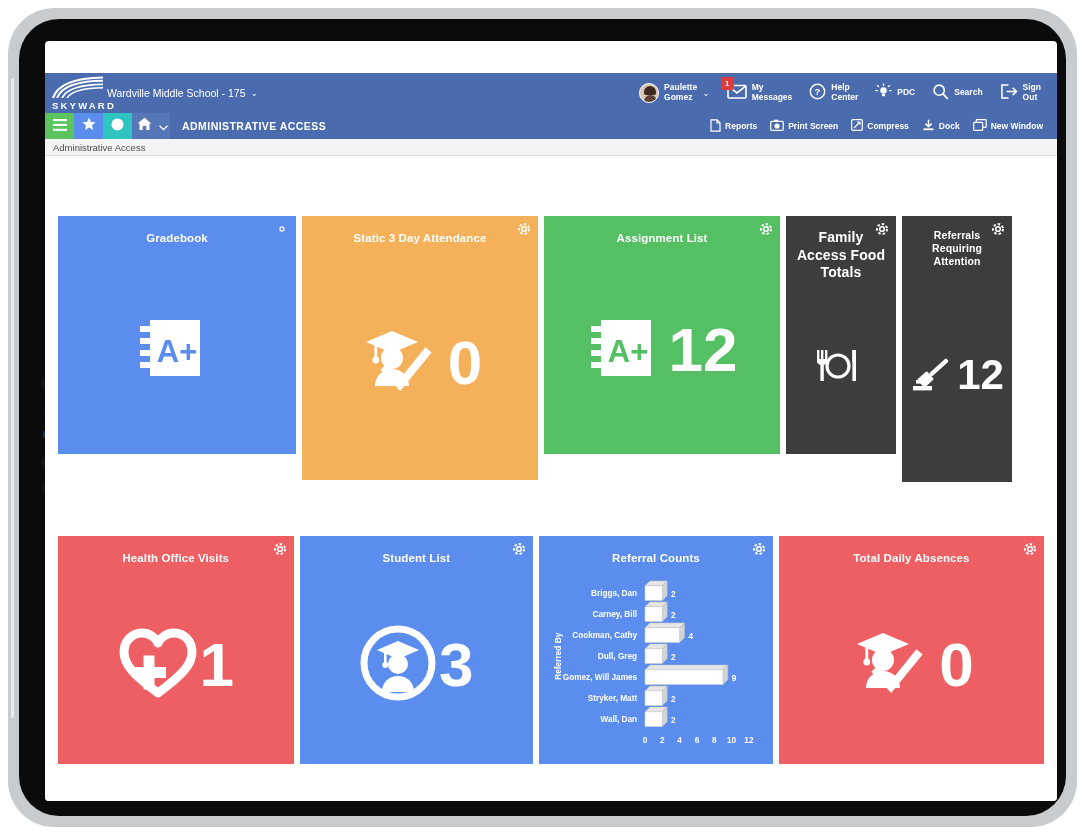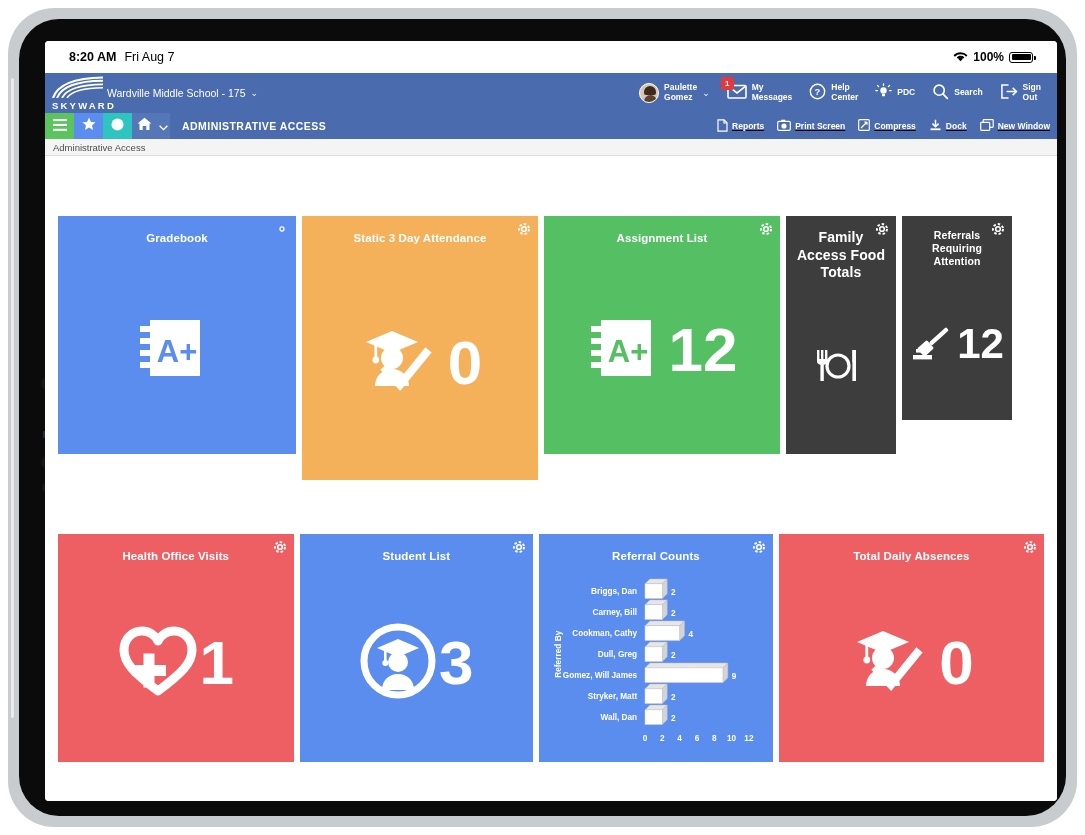--- a/index.html
+++ b/index.html
@@ -132,21 +132,21 @@
   .nav-btn.hamburger { background: #5cc45f; }
   .nav-btn.star      { background: #5b8def; }
   .nav-btn.circle    { background: #2ec5c0; }
   .nav-btn.home      { background: #5577b8; width: 24px; }
   .nav-btn.homechev  { background: #5577b8; width: 14px; }
   .nav-title {
     color: #fff; font-size: 10.5px; font-weight: bold; letter-spacing: .45px;
     display: flex; align-items: center; padding-left: 12px;
   }
   .nav-right {
-    margin-left: auto; display: flex; align-items: center; gap: 13px; padding-right: 7px; text-decoration: underline;
+    margin-left: auto; display: flex; align-items: center; gap: 13px; padding-right: 14px;
   }
   .nav-tool { display: flex; align-items: center; gap: 4px; color: #fff; font-size: 8.5px; font-weight: bold; cursor: pointer; }
 
   
   .breadcrumb {
     position: absolute; left: 0; top: 98px; width: 100%; height: 17px;
     background: #f4f4f4; border-bottom: 1px solid #dcdcdc;
     display: flex; align-items: center; padding-left: 8px;
     font-size: 9.5px; color: #4d4d4d;
   }
@@ -192,39 +192,20 @@
     <div class="bezel-dot cam"></div>
     <div class="bezel-tiny"></div>
     <div class="bezel-conn"></div>
     <div class="bezel-dot s1"></div>
     <div class="bezel-dot s2"></div>
   </div>
   <div class="frame-line"></div>
 
   <div class="screen">
 
-    <div class="status-bar">
-      <div class="status-left">
-        <span class="status-time">8:20 AM</span>
-        <span class="status-date">Fri Aug 7</span>
-      </div>
-      <div class="status-right">
-        <span class="ic">
-          <svg width="15" height="11" viewBox="0 0 16 12">
-            <path d="M8 11.2 5.4 8.4a3.7 3.7 0 0 1 5.2 0z" fill="#000"></path>
-            <path d="M8 1.4C5 1.4 2.3 2.6.4 4.6l1.5 1.6A8.6 8.6 0 0 1 8 3.6c2.4 0 4.6.95 6.1 2.6l1.5-1.6A10.9 10.9 0 0 0 8 1.4z" fill="#000"></path>
-            <path d="M8 5.3c-1.6 0-3.1.65-4.2 1.7l1.5 1.55A4.3 4.3 0 0 1 8 7.3c1.05 0 2 .4 2.7 1.05l1.5-1.55A6.1 6.1 0 0 0 8 5.3z" fill="#000"></path>
-          </svg>
-        </span>
-        <span class="status-pct">100%</span>
-        <span class="batt">
-            <i></i>
-          </span>
-      </div>
-    </div>
 
     <div class="sky-bar">
       <div class="sky-logo">
         <div class="swoosh">
           <svg width="54" height="22" viewBox="0 0 54 22">
             <path d="M2 22C6 10 20 2 52 1.5" stroke="#fff" stroke-width="2.2" fill="none"></path>
             <path d="M6 22C10 12 23 5 52 4.8" stroke="#fff" stroke-width="2.0" fill="none"></path>
             <path d="M11 22C15 14 26 8.5 52 8.3" stroke="#fff" stroke-width="1.8" fill="none"></path>
             <path d="M16 22C20 16 29 12 52 11.8" stroke="#fff" stroke-width="1.5" fill="none"></path>
           </svg>
@@ -508,21 +489,21 @@
                   <path d="M6 20h10.4v2.6c0 2-2.3 3.4-5.2 3.4S6 24.6 6 22.6z"></path>
                   <rect x="41.4" y="11" width="3.6" height="31"></rect>
                   <path d="M41.4 11h3.6v12h-3.6z"></path>
                 </g>
               </svg>
             </span>
             <span class="count sm"></span>
           </div>
         </div>
 
-        <div class="tile" style="width:110px;height:204px;background:#3d3d3d">
+        <div class="tile" style="width:110px;height:266px;background:#3d3d3d">
           <div class="tile-title" style="font-size:10.5px;margin-top:13px">Referrals Requiring Attention</div>
           <span class="gear">
             <svg width="14" height="14" viewBox="0 0 18 18">
                 <circle cx="9" cy="9" r="3" fill="none" stroke="#fff" stroke-width="2"></circle>
                 <circle cx="9" cy="9" r="6.4" fill="none" stroke="#fff" stroke-width="2.6" stroke-dasharray="3.2 2.6"></circle>
               </svg>
           </span>
           <div class="tile-body" style="gap:1px">
             <span class="ic">
               <svg width="46" height="46" viewBox="0 0 46 46">

